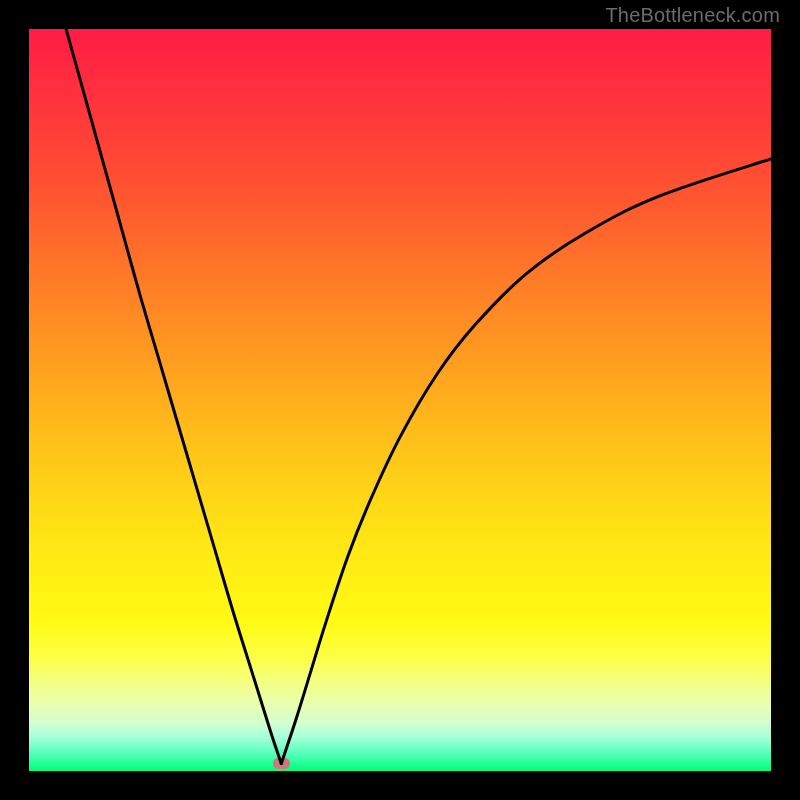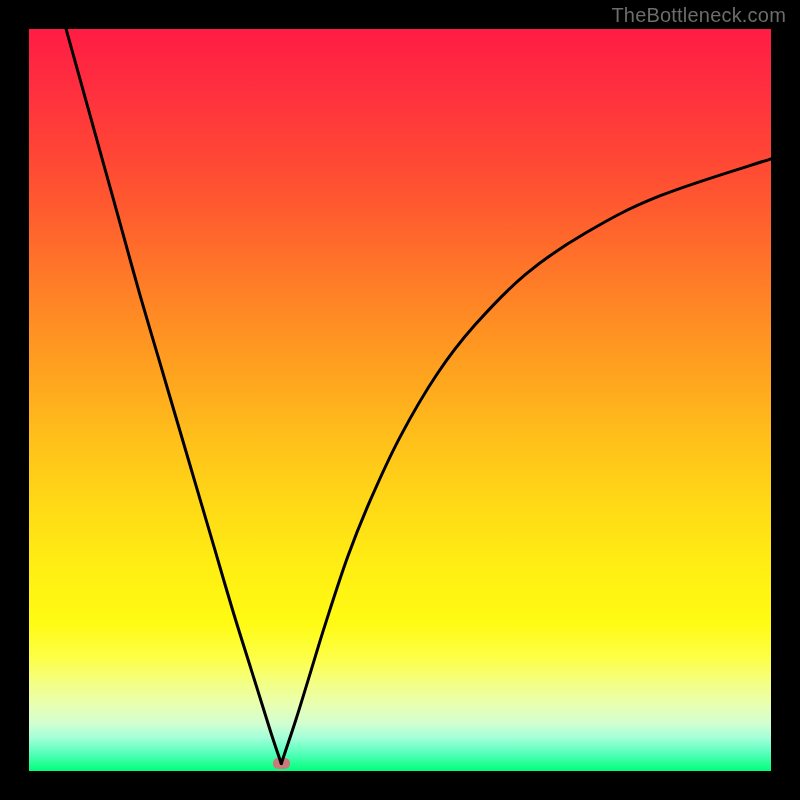--- a/index.html
+++ b/index.html
@@ -6,21 +6,21 @@
   html, body { width: 800px; height: 800px; background: #000; overflow: hidden; }
   .frame {
     position: relative;
     width: 800px;
     height: 800px;
     background: #000;
   }
   .attribution {
     position: absolute;
     top: 4px;
-    right: 14px;
+    right: 20px;
     font-family: Arial, Helvetica, sans-serif;
     font-size: 20px;
     font-weight: 500;
     color: #6c6c6c;
     letter-spacing: 0.2px;
   }
   .plot-area {
     position: absolute;
     left: 29px;
     top: 29px;

